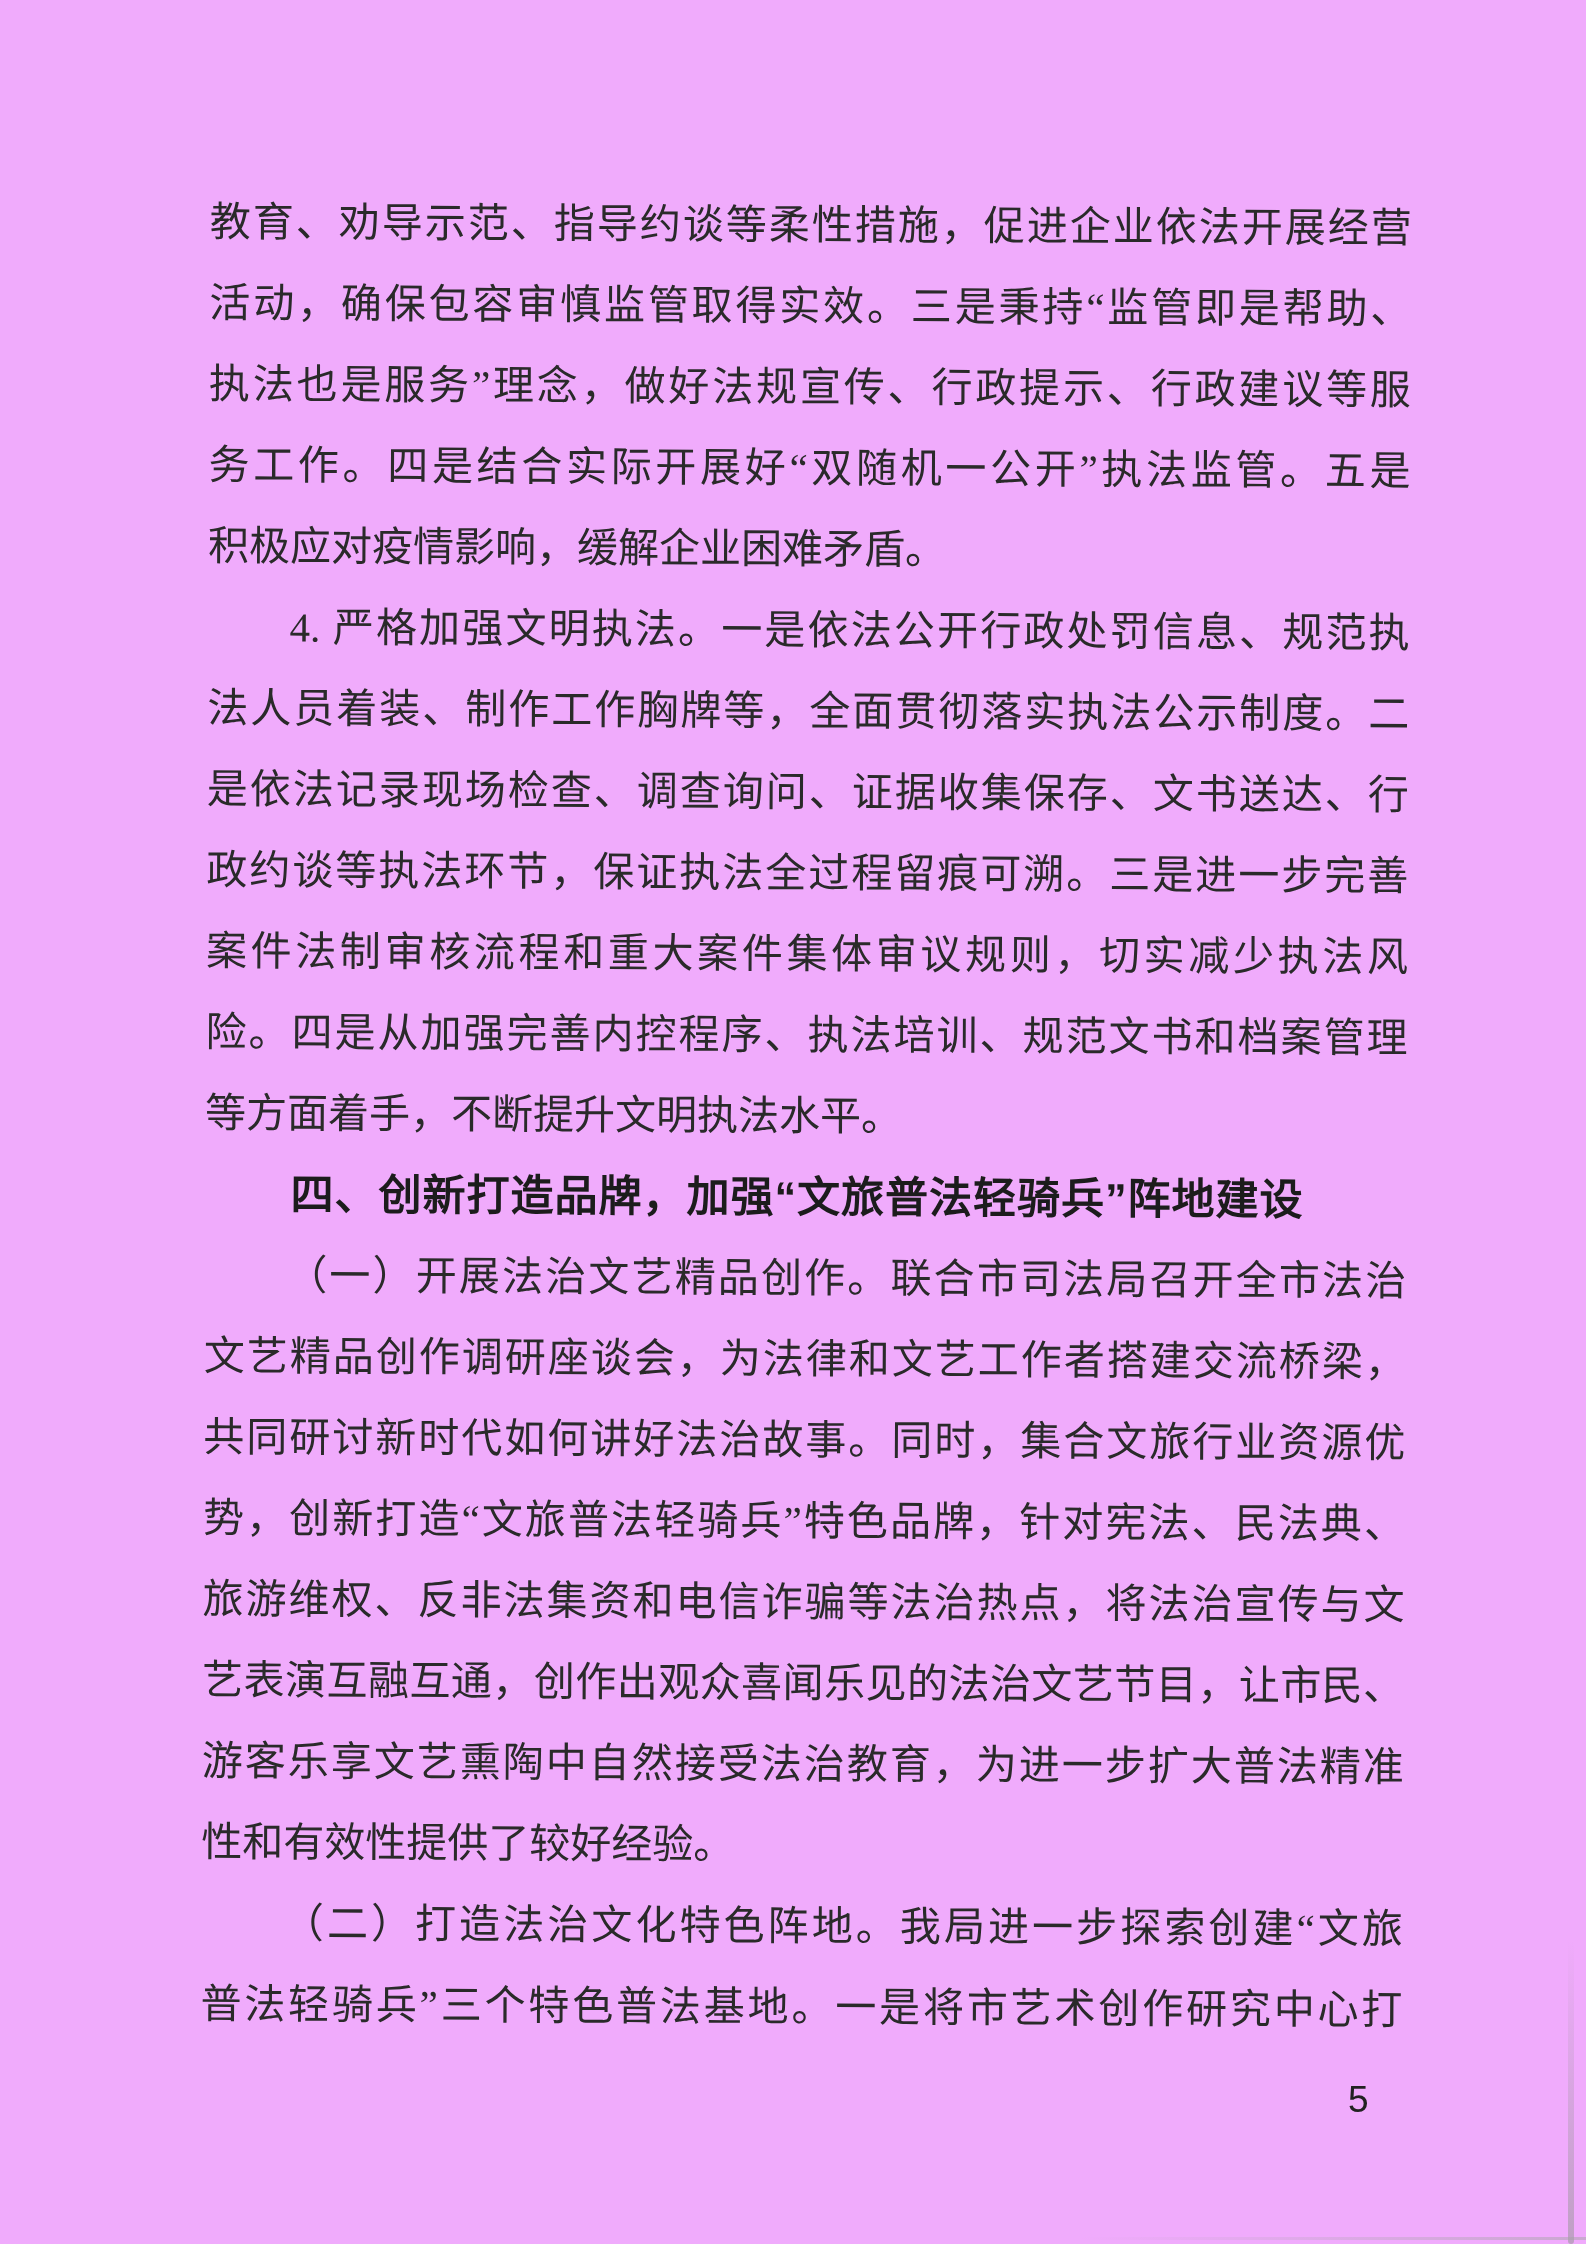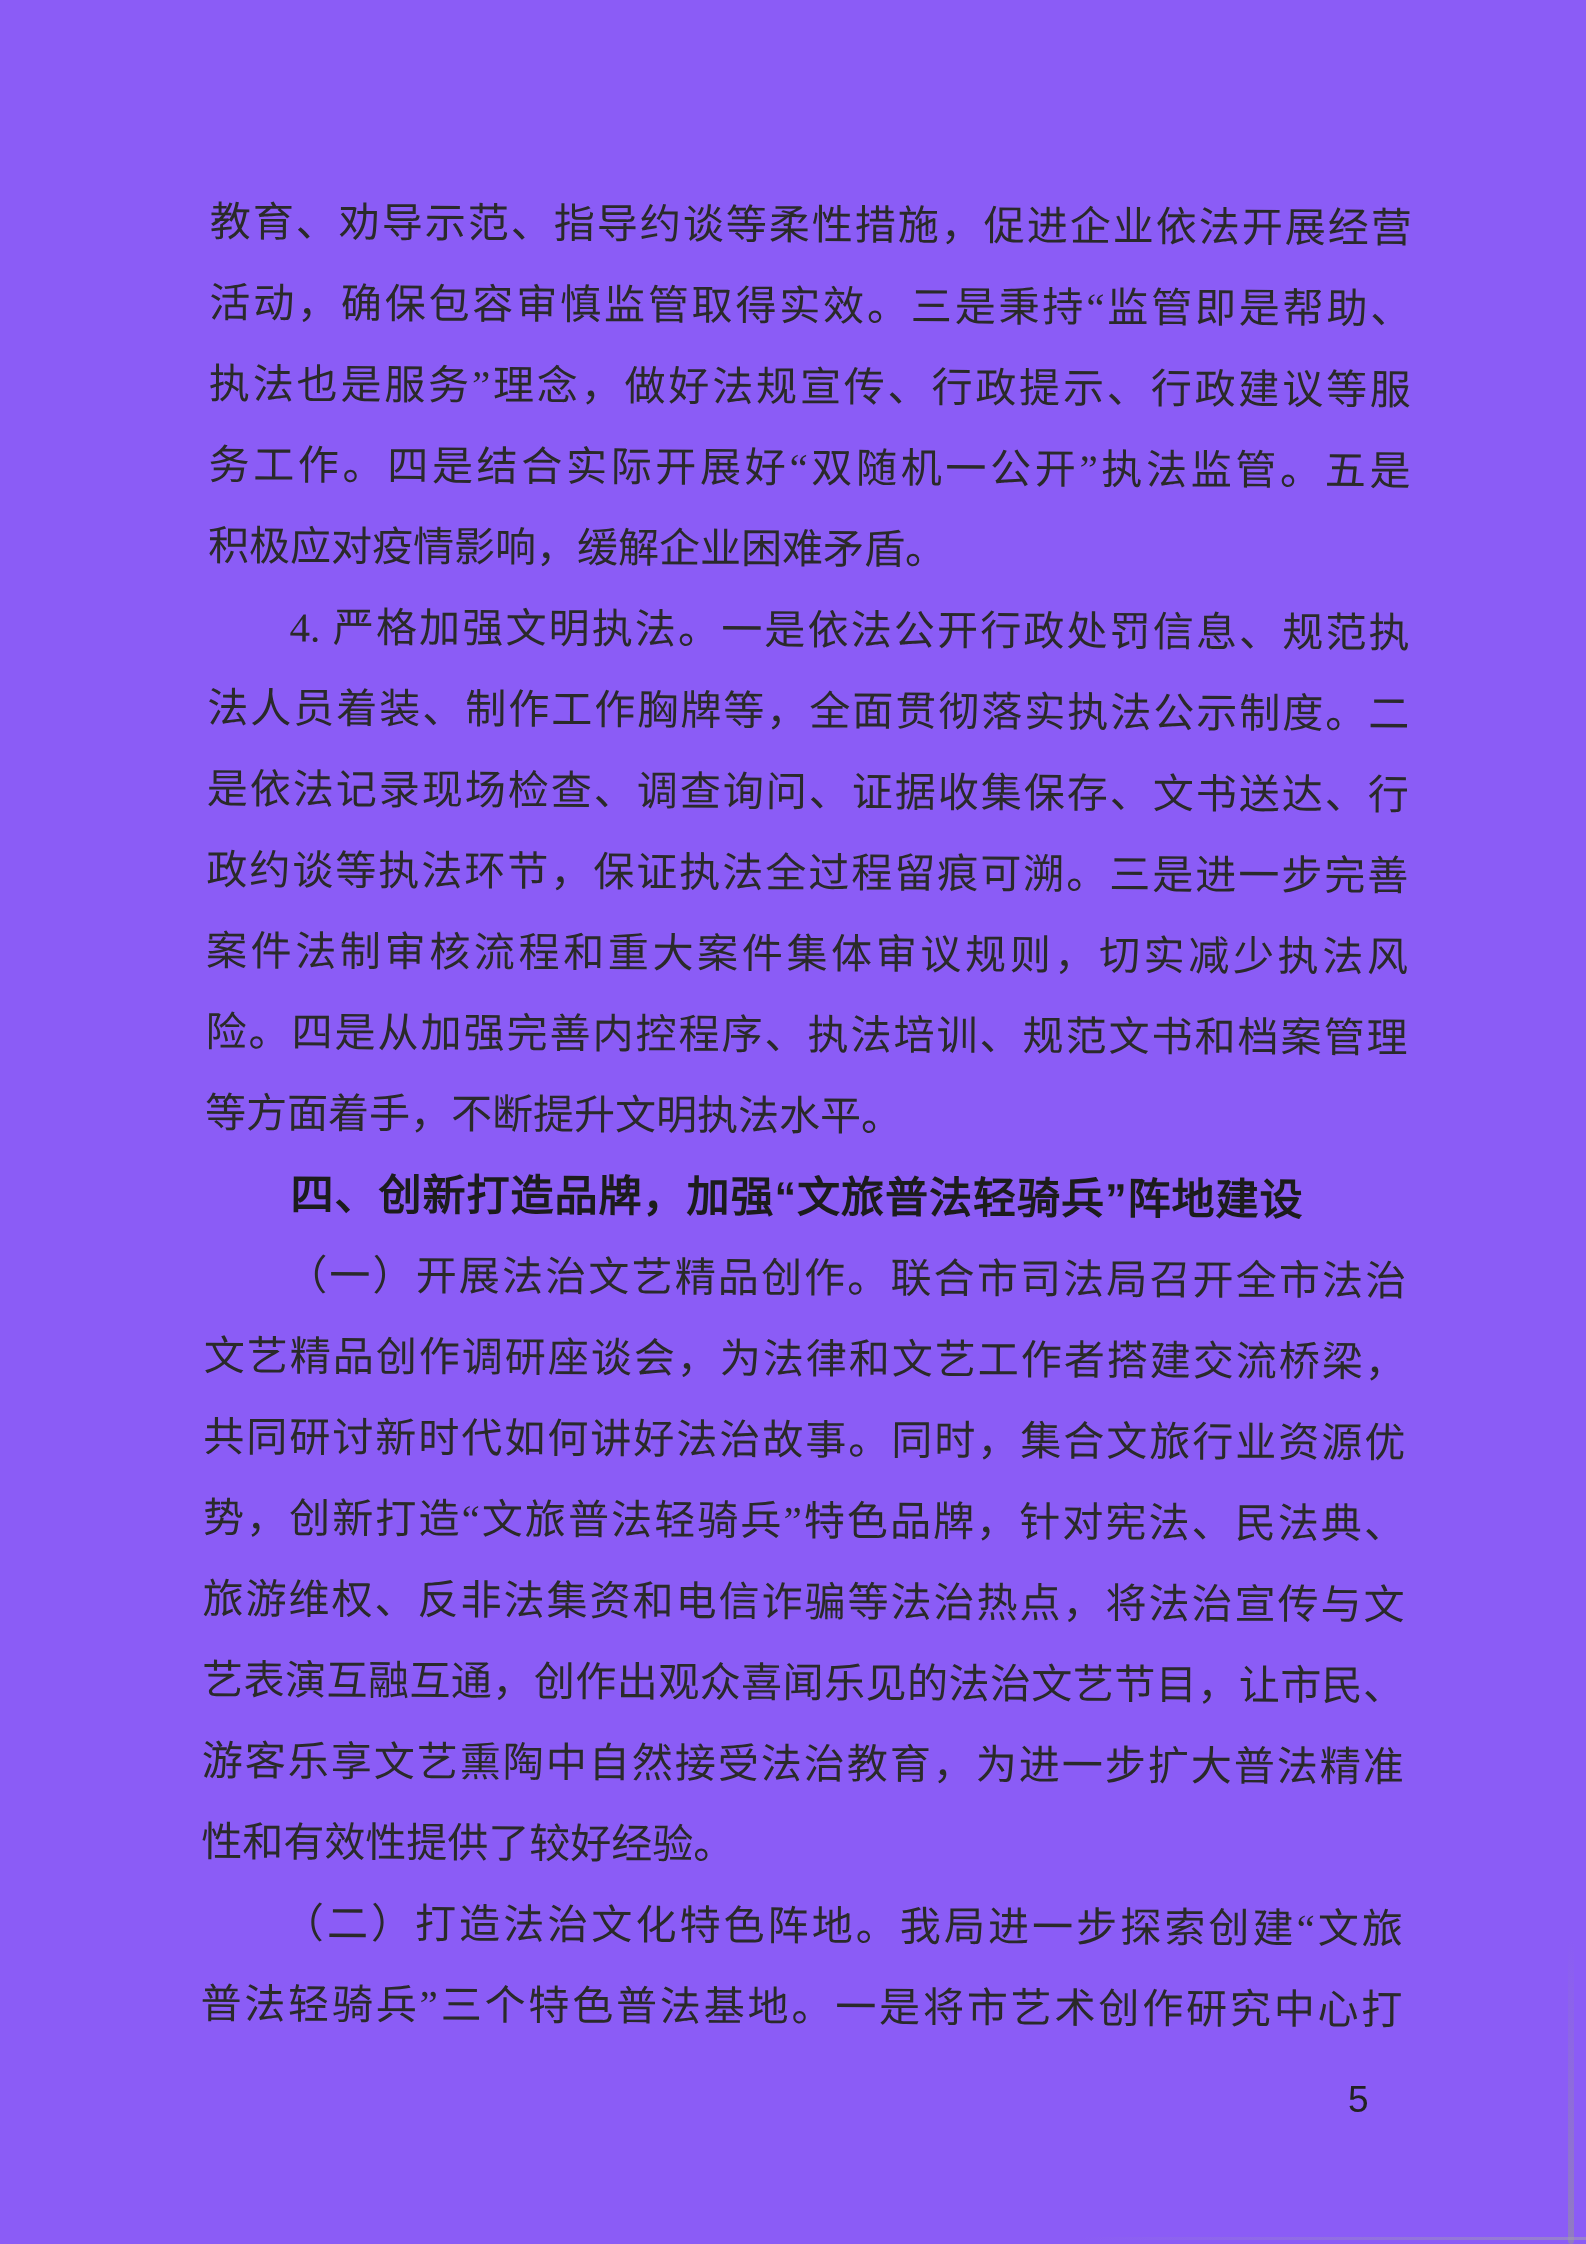--- a/index.html
+++ b/index.html
@@ -4,21 +4,21 @@
 <style>
   html, body {
     margin: 0;
     padding: 0;
     background: #ffffff;
   }
   .page {
     position: relative;
     width: 1586px;
     height: 2244px;
-    background: #8b5cf6;
+    background: #f0abfc;
     overflow: hidden;
     font-family: "Liberation Serif", "DejaVu Serif", serif;
     color: #2a2a2a;
   }
   .content {
     position: absolute;
     left: 210px;
     top: 182px;
     width: 1202px;
     transform: rotate(0.3deg);

